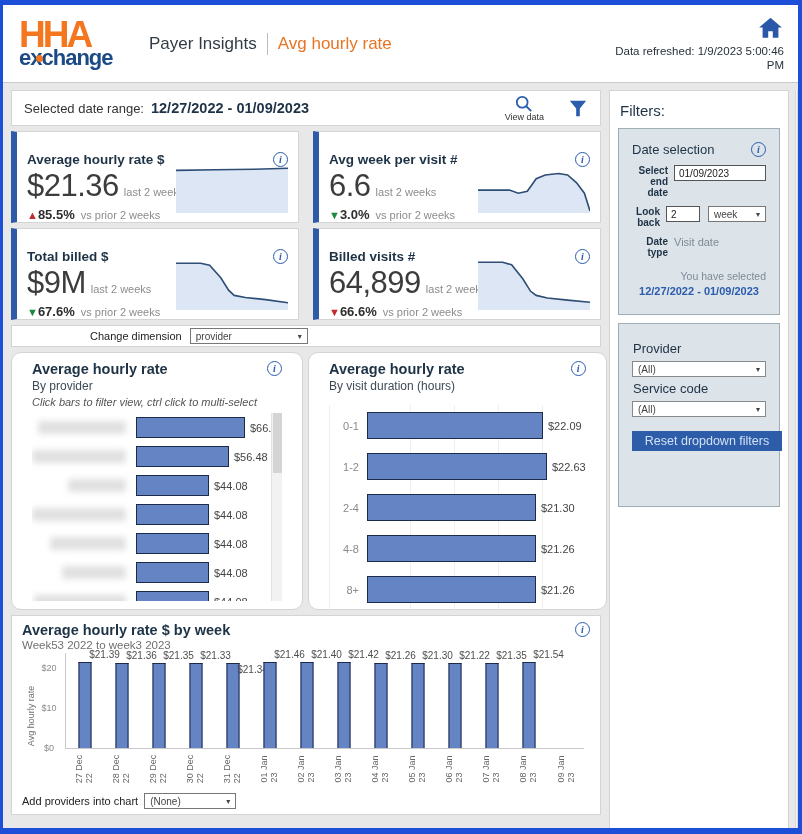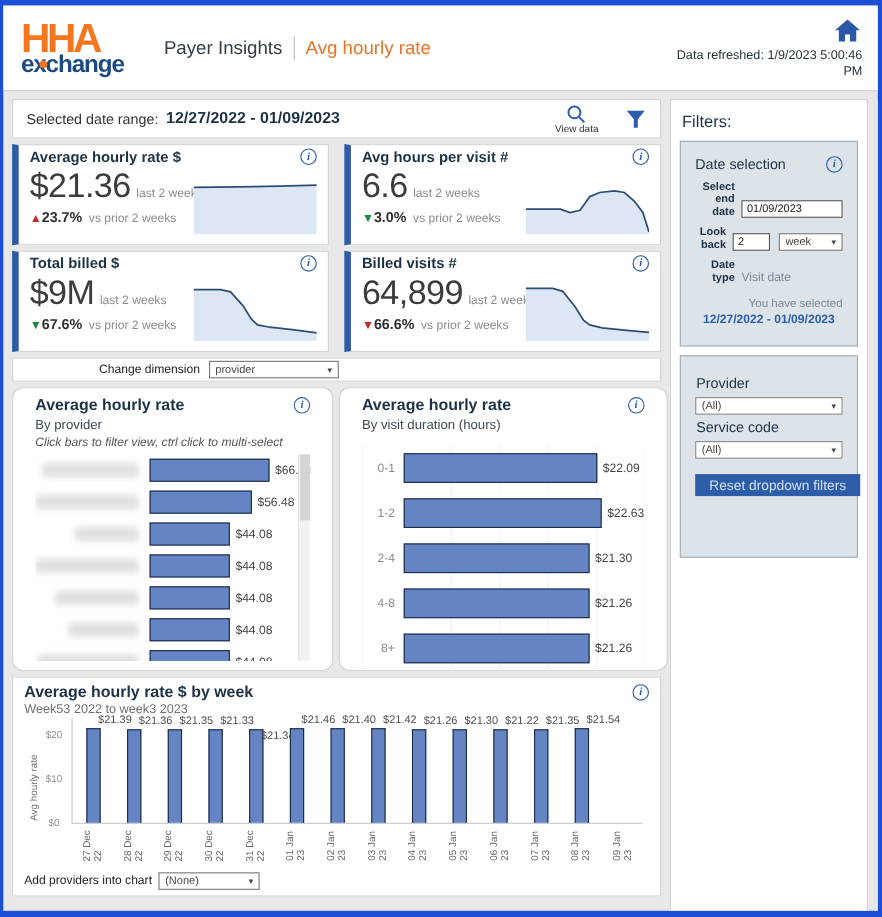--- a/index.html
+++ b/index.html
@@ -28,21 +28,21 @@
   
   .datecard { height:36px; display:flex; align-items:center; padding:0 12px; }
   .dr-label { font-size:13px; color:#333; }
   .dr-value { font-size:14.5px; font-weight:700; color:#1e3246; margin-left:7px; }
   .dr-icons { margin-left:auto; display:flex; align-items:center; gap:24px; }
   .viewdata { display:flex; flex-direction:column; align-items:center; cursor:pointer; }
   .viewdata-label { font-size:9px; color:#333; margin-top:-1px; }
 
   
   .kpi-grid { display:grid; grid-template-columns:288px 288px; gap:5px 14px; }
-  .kpi { height:92px; background:#fff; border:1px solid #d4d4d4; border-left:6px solid #2e5aa7; padding:3px 10px; position:relative; }
+  .kpi { height:92px; background:#fff; border:1px solid #d4d4d4; border-left:6px solid #2e5aa7; padding:20px 10px; position:relative; }
   .kpi-head { display:flex; justify-content:space-between; align-items:flex-start; }
   .kpi-title { font-size:13.5px; font-weight:700; color:#1e3246; }
   .kpi-valrow { display:flex; align-items:baseline; margin-top:1px; }
   .kpi-value { font-size:31px; color:#3c3c3c; letter-spacing:-.5px; }
   .kpi-period { font-size:11px; color:#8c8c8c; margin-left:5px; }
   .kpi-delta { display:flex; align-items:baseline; margin-top:3px; }
   .tri { font-size:11px; }
   .tri.red { color:#c42b2b; } .tri.green { color:#1e8a3c; }
   .delta-pct { font-size:13px; font-weight:700; color:#2e2e2e; }
   .delta-cmp { font-size:11px; color:#8c8c8c; margin-left:6px; }
@@ -98,21 +98,21 @@
   .wk-foot { margin-top:auto; display:flex; align-items:center; }
   .wk-foot-label { font-size:11px; color:#222; }
   .wk-foot-sel { width:92px; margin-left:6px; }
 
   
   .sidebar { width:180px; background:#fff; border:1px solid #d4d4d4; border-bottom:none; padding:8px; flex-shrink:0; display:flex; flex-direction:column; }
   .f-heading { font-size:15px; color:#1e3246; margin:3px 0 9px 2px; }
   .fbox { background:#dce3e9; border:1px solid #9fadb7; padding:13px; }
   .fbox-head { display:flex; justify-content:space-between; align-items:flex-start; }
   .fbox-title { font-size:13px; color:#1e3246; }
-  .frow { display:flex; align-items:flex-end; margin-top:8px; }
+  .frow { display:flex; align-items:flex-start; margin-top:8px; }
   .flab { flex:1; text-align:right; font-size:10px; font-weight:700; color:#1e3246; padding-right:6px; }
   .finput { border:1px solid #555; background:#fff; height:16px; font-size:10px; color:#222; padding:0 4px; font-family:"Liberation Sans",sans-serif; }
   .f-end { width:92px; }
   .f-lb { width:34px; }
   .f-unit { width:58px; margin-left:8px; }
   .f-dtype { width:92px; font-size:11px; color:#7d8a94; }
   .f-note { text-align:right; font-size:10.5px; color:#7d8a94; margin-top:12px; }
   .f-range { text-align:center; font-size:11px; font-weight:700; color:#2b5cad; margin-top:3px; padding-bottom:4px; }
   .fgap { height:8px; }
   .f-sec-label { font-size:13px; color:#1e3246; margin:4px 0 5px 1px; }
@@ -173,32 +173,32 @@
           <div class="kpi-head">
             <span class="kpi-title">Average hourly rate $</span>
             <span class="info">i</span>
           </div>
           <div class="kpi-valrow">
             <span class="kpi-value">$21.36</span>
             <span class="kpi-period">last 2 weeks</span>
           </div>
           <div class="kpi-delta">
             <span class="tri red">▲</span>
-            <span class="delta-pct">23.7%</span>
+            <span class="delta-pct">85.5%</span>
             <span class="delta-cmp">vs prior 2 weeks</span>
           </div>
           <svg class="spark" width="112" height="52">
                 <path d="M0.0,9.4 L39.2,8.8 L78.4,8.3 L112.0,7.3 L112,52 L0,52 Z" fill="#dce6f4"></path>
                 <path d="M0.0,9.4 L39.2,8.8 L78.4,8.3 L112.0,7.3" fill="none" stroke="#2e4d75" stroke-width="1.6"></path>
               </svg>
         </div>
 
         <div class="kpi">
           <div class="kpi-head">
-            <span class="kpi-title">Avg hours per visit #</span>
+            <span class="kpi-title">Avg week per visit #</span>
             <span class="info">i</span>
           </div>
           <div class="kpi-valrow">
             <span class="kpi-value">6.6</span>
             <span class="kpi-period">last 2 weeks</span>
           </div>
           <div class="kpi-delta">
             <span class="tri green">▼</span>
             <span class="delta-pct">3.0%</span>
             <span class="delta-cmp">vs prior 2 weeks</span>

